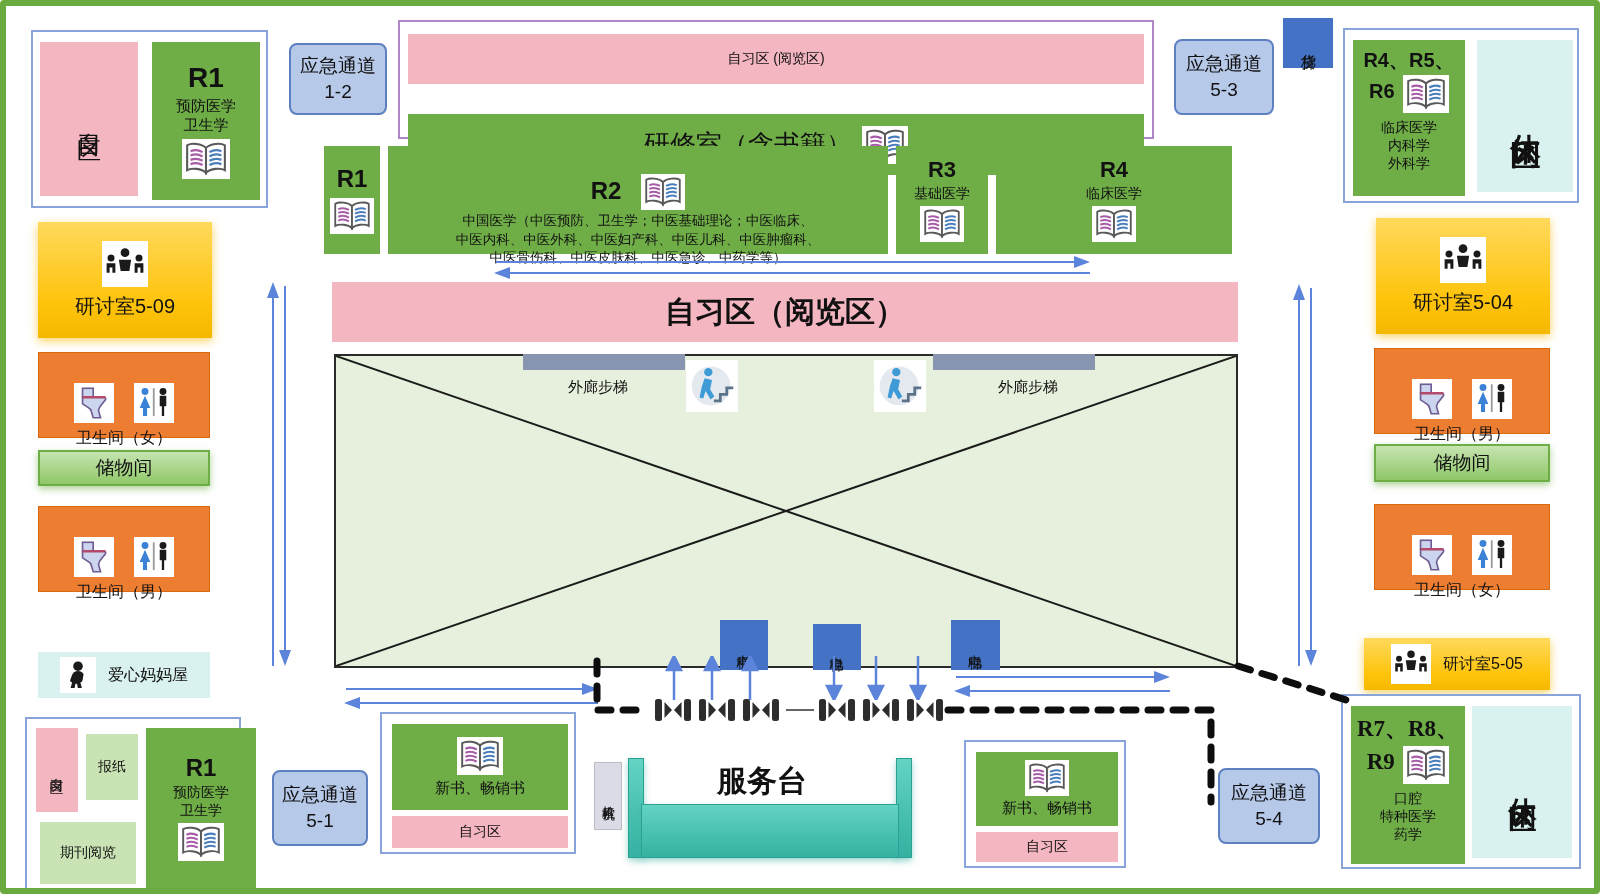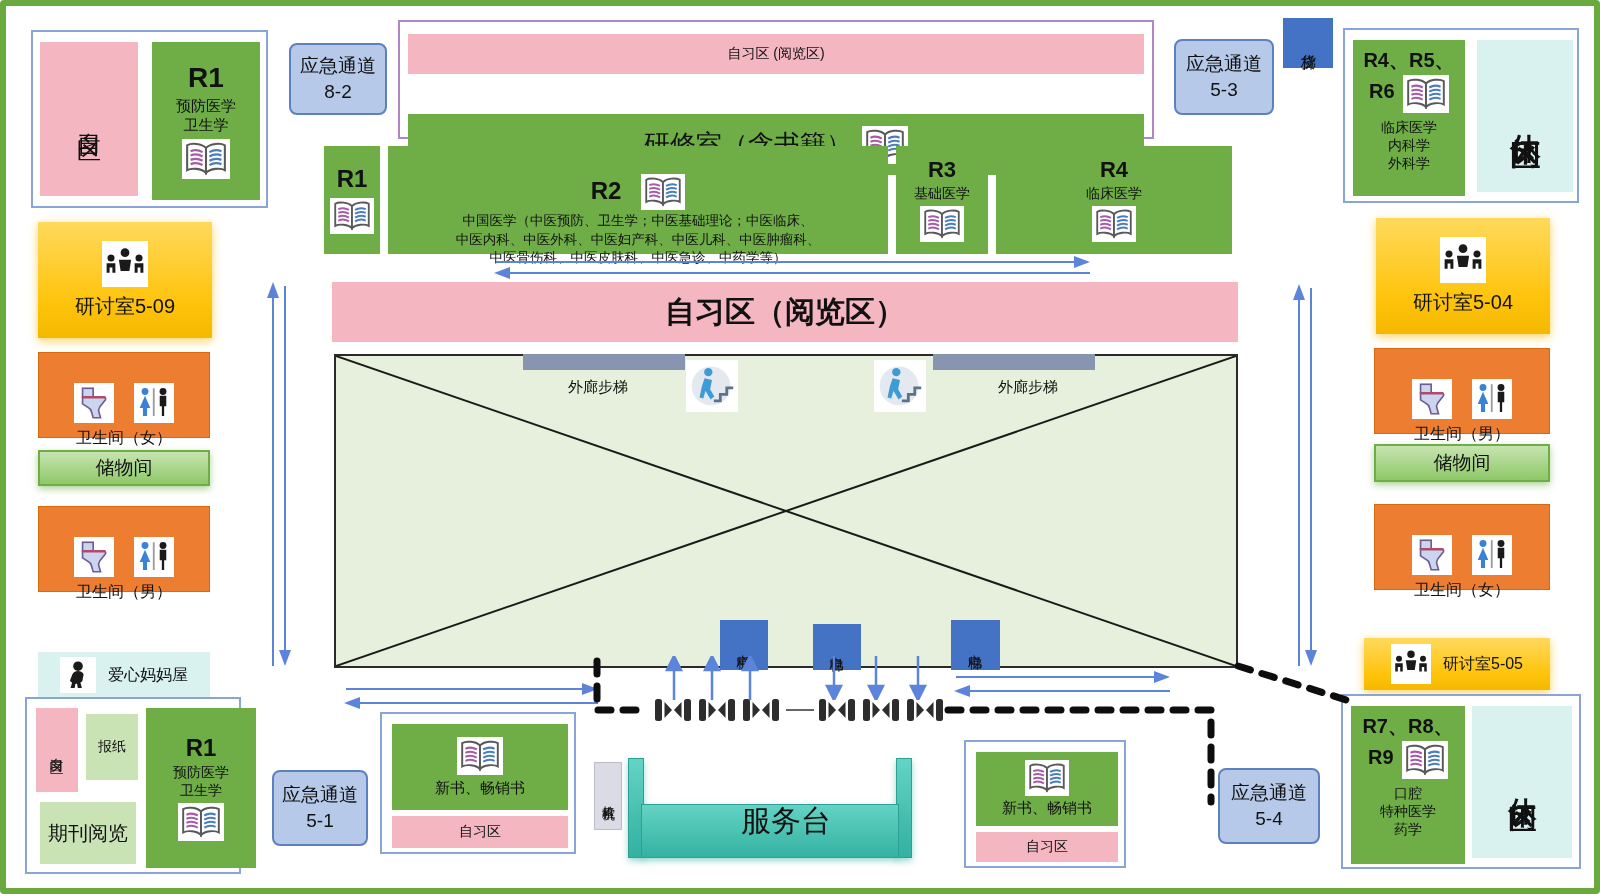--- a/index.html
+++ b/index.html
@@ -112,29 +112,29 @@
       <span class="chip" style="width:48px;height:40px;margin-top:4px;">
           <svg class="icon" width="44" height="36">
             <use href="#sym-book"></use>
           </svg>
         </span>
     </div>
   </div>
 
   <div class="abs emx flexc" style="left:283px;top:37px;width:98px;height:72px;">
     <div>应急通道</div>
-    <div>8-2</div>
+    <div>1-2</div>
   </div>
   <div class="abs emx flexc" style="left:1168px;top:33px;width:100px;height:76px;">
     <div>应急通道</div>
     <div>5-3</div>
   </div>
 
   <div class="abs purplebox" style="left:392px;top:14px;width:756px;height:119px;">
-    <div class="abs pink flexc" style="left:8px;top:12px;width:736px;height:40px;font-size:14px;">自习区 (阅览区)</div>
+    <div class="abs pink flexc" style="left:8px;top:12px;width:736px;height:50px;font-size:14px;">自习区 (阅览区)</div>
     <div class="abs green flexr" style="left:8px;top:50px;width:736px;height:61px;gap:10px;">
       <span style="font-size:26px;">研修室（含书籍）</span>
       <span class="chip" style="width:46px;height:38px;">
           <svg class="icon" width="42" height="34">
             <use href="#sym-book"></use>
           </svg>
         </span>
     </div>
   </div>
 
@@ -330,34 +330,34 @@
   </div>
   <div class="abs yellow flexr" style="left:1358px;top:590px;width:186px;height:52px;gap:12px;">
     <span class="chip" style="width:40px;height:40px;">
         <svg class="icon" width="36" height="36">
           <use href="#sym-meeting"></use>
         </svg>
       </span>
     <span class="lbl16">研讨室5-05</span>
   </div>
 
-  <div class="abs cluster" style="left:19px;top:691px;width:216px;height:177px;">
+  <div class="abs cluster" style="left:19px;top:711px;width:216px;height:177px;">
     <div class="abs pink flexc vert" style="left:9px;top:9px;width:42px;height:84px;font-size:14px;letter-spacing:2px;">自习区</div>
     <div class="abs lgreen flexc" style="left:59px;top:15px;width:52px;height:66px;font-size:14px;">报纸</div>
     <div class="abs green flexc" style="left:119px;top:9px;width:110px;height:160px;">
       <div class="code">R1</div>
       <div class="sub pre">预防医学
 卫生学</div>
       <span class="chip" style="width:46px;height:38px;margin-top:4px;">
           <svg class="icon" width="42" height="34">
             <use href="#sym-book"></use>
           </svg>
         </span>
     </div>
-    <div class="abs lgreen flexc" style="left:13px;top:103px;width:96px;height:62px;font-size:20px;">期刊阅览</div>
+    <div class="abs lgreen flexc" style="left:13px;top:103px;width:96px;height:62px;font-size:14px;">期刊阅览</div>
   </div>
 
   <div class="abs emx flexc" style="left:266px;top:764px;width:96px;height:76px;">
     <div>应急通道</div>
     <div>5-1</div>
   </div>
 
   <svg class="abs" style="left:338px;top:676px;" width="254" height="30">
     <line x1="2" y1="7" x2="238" y2="7" stroke="#5C84DA" stroke-width="2"></line>
     <polygon points="254,7 238,1 238,13" fill="#5C84DA"></polygon>
@@ -376,21 +376,21 @@
     </div>
     <div class="abs pink flexc" style="left:10px;top:102px;width:176px;height:32px;font-size:14px;">自习区</div>
   </div>
 
   <div class="abs flexc vert" style="left:588px;top:756px;width:28px;height:68px;background:#DBDBE6;border:1px solid #BDBDC9;font-size:13px;letter-spacing:1px;">检索机</div>
 
   <div class="abs" style="left:618px;top:748px;width:292px;height:112px;">
     <div class="abs deskbar" style="left:4px;top:4px;width:16px;height:100px;"></div>
     <div class="abs deskbar" style="left:272px;top:4px;width:16px;height:100px;"></div>
     <div class="abs deskbar" style="left:17px;top:50px;width:258px;height:54px;"></div>
-    <div class="abs flexc" style="left:36px;top:6px;width:252px;height:42px;font-size:30px;font-weight:normal;margin-top:40px;">服务台</div>
+    <div class="abs flexc" style="left:12px;top:6px;width:252px;height:42px;font-size:30px;font-weight:bold;">服务台</div>
   </div>
 
   <svg class="abs" style="left:654px;top:650px;" width="272" height="44">
     <g stroke="#5C84DA" stroke-width="2.5" fill="#5C84DA">
       <line x1="14" y1="44" x2="14" y2="12"></line>
         <polygon points="14,0 7,14 21,14"></polygon>
       <line x1="52" y1="44" x2="52" y2="12"></line>
         <polygon points="52,0 45,14 59,14"></polygon>
       <line x1="90" y1="44" x2="90" y2="12"></line>
         <polygon points="90,0 83,14 97,14"></polygon>
@@ -441,21 +441,21 @@
     <div class="abs pink flexc" style="left:10px;top:90px;width:142px;height:30px;font-size:14px;">自习区</div>
   </div>
 
   <div class="abs emx flexc" style="left:1212px;top:762px;width:102px;height:76px;">
     <div>应急通道</div>
     <div>5-4</div>
   </div>
 
   <div class="abs cluster" style="left:1335px;top:688px;width:240px;height:175px;">
     <div class="abs green" style="left:8px;top:10px;width:114px;height:158px;padding:6px 4px;text-align:center;">
-      <span style="font-size:20px;font-weight:bold;line-height:1.45;">R7、R8、R9</span>
+      <span style="font-size:23px;font-weight:bold;line-height:1.45;font-family:Liberation Serif, serif;">R7、R8、R9</span>
       <span class="chip" style="width:46px;height:38px;display:inline-flex;vertical-align:middle;margin-left:4px;">
           <svg class="icon" width="42" height="34">
             <use href="#sym-book"></use>
           </svg>
         </span>
       <div class="sub pre" style="font-size:14px;margin-top:5px;">口腔
 特种医学
 药学</div>
     </div>
     <div class="abs cyan flexc vert" style="left:129px;top:10px;width:100px;height:152px;font-size:28px;font-weight:bold;">休闲区</div>

